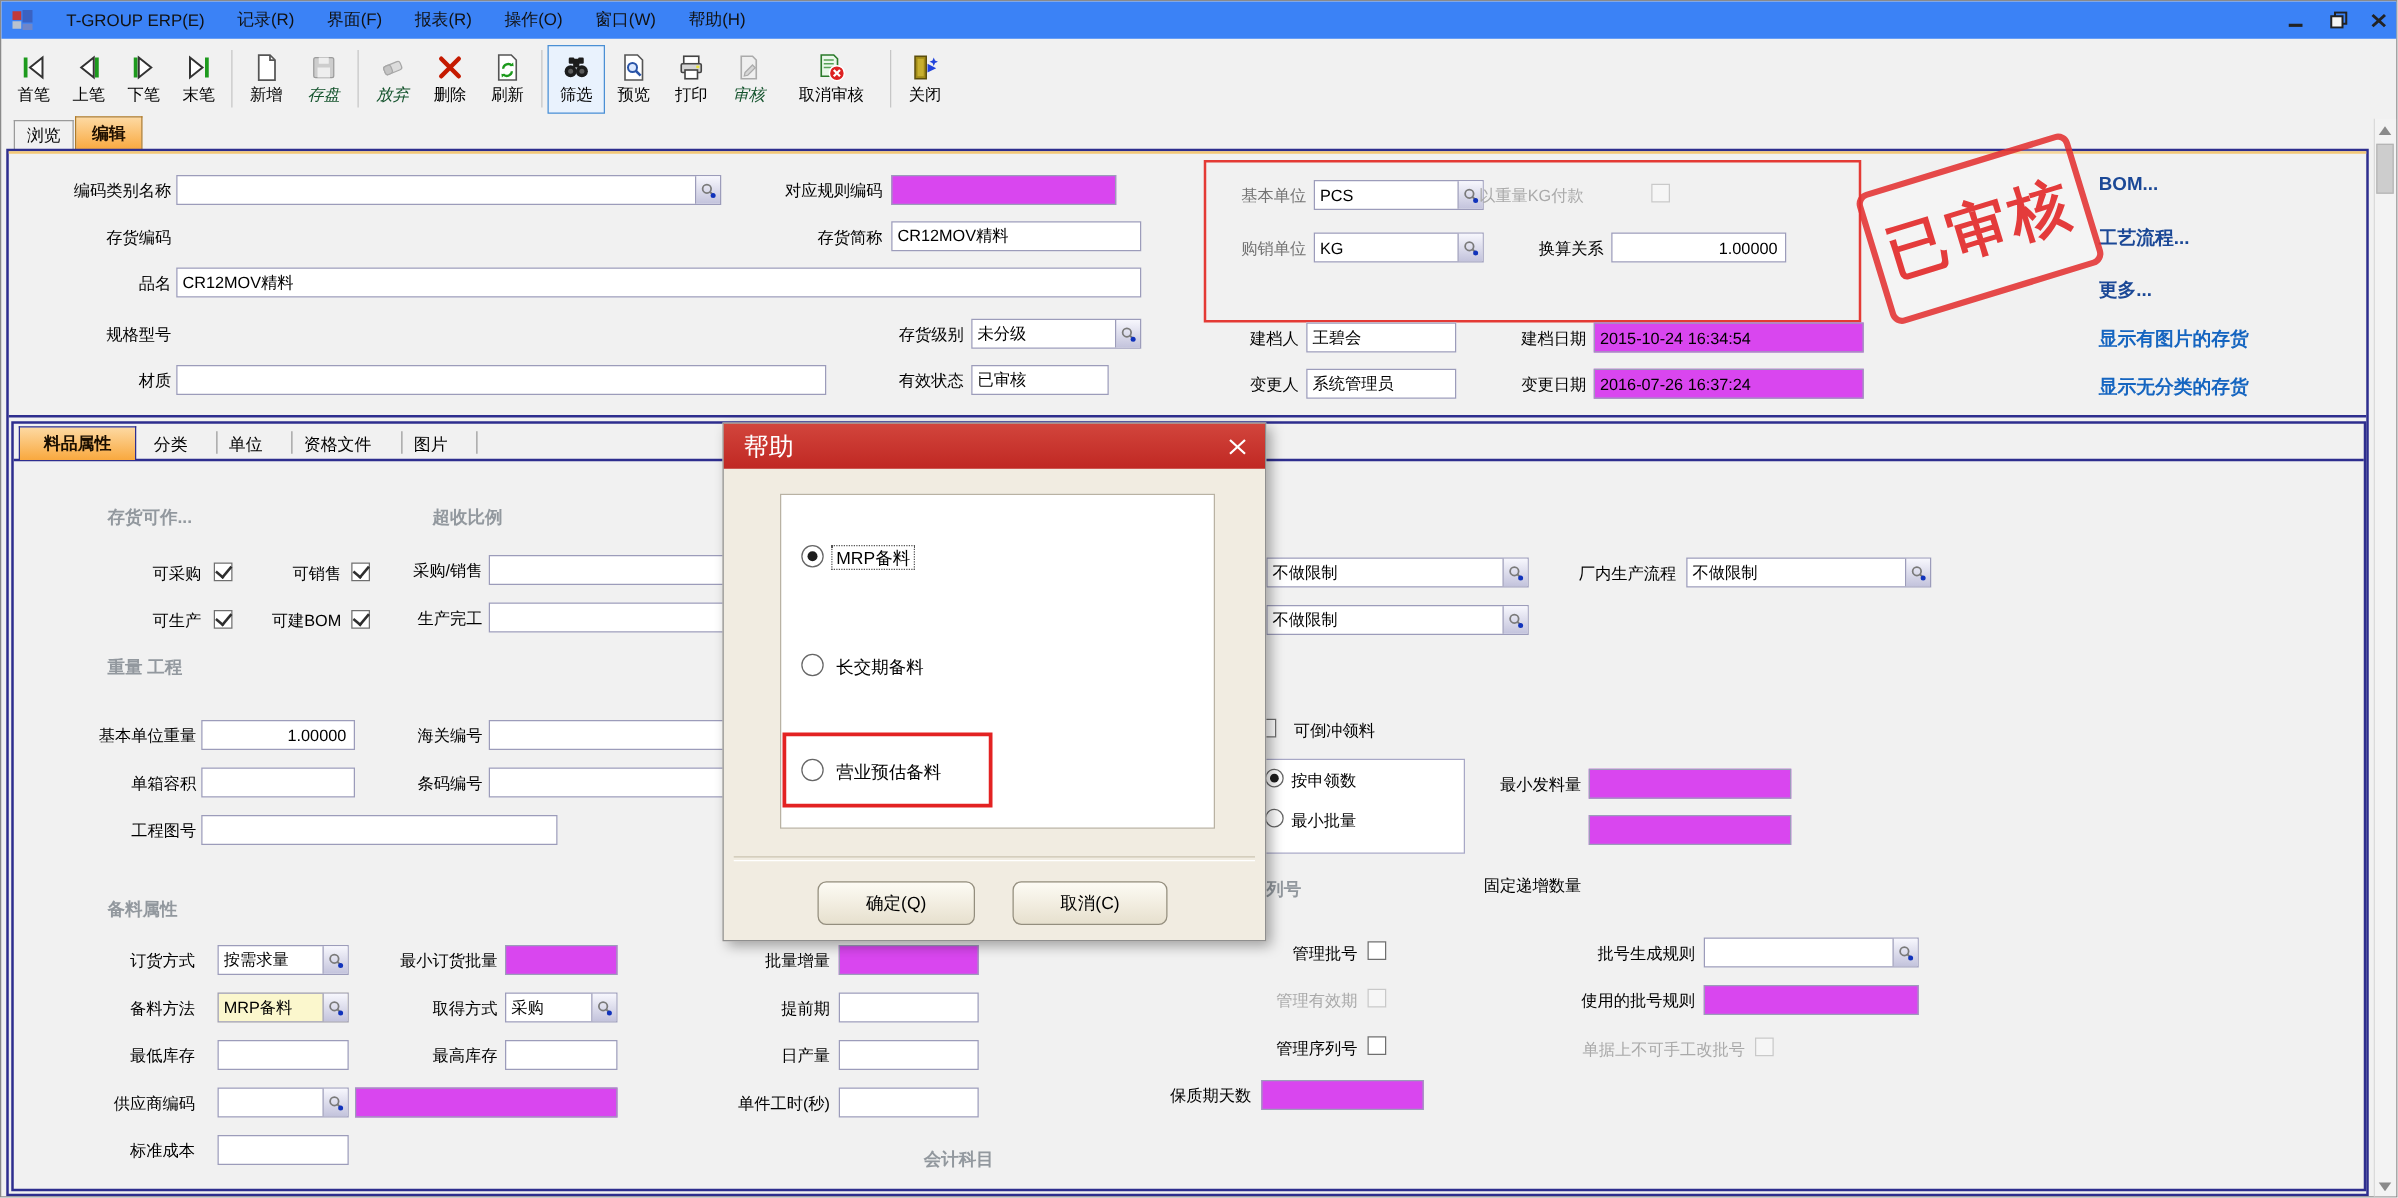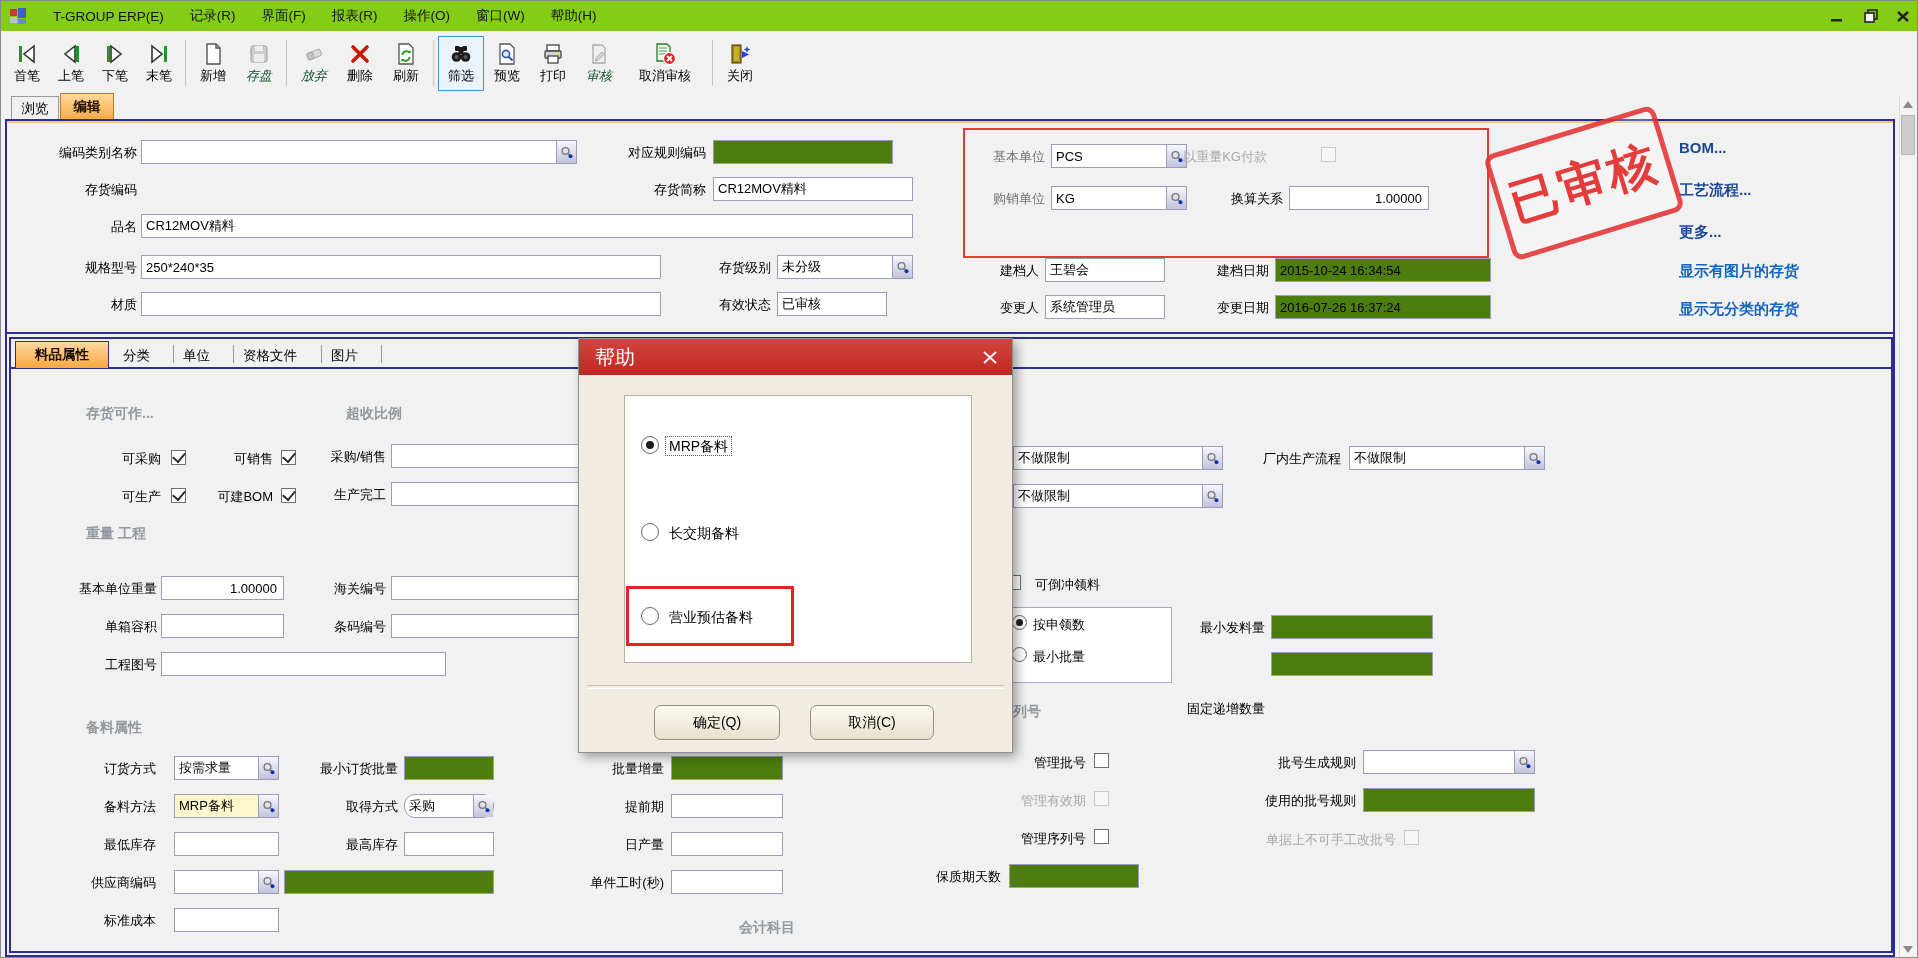--- a/index.html
+++ b/index.html
@@ -1,18 +1,18 @@
 <!DOCTYPE html>
 <html><head>
 <meta charset="utf-8">
 <style>
   html,body{margin:0;padding:0;background:#d6d6d6;font-family:"Liberation Sans","DejaVu Sans",sans-serif;}
   .screen{position:relative;width:1918px;height:958px;background:#f1f1f1;border:1px solid #8a8a8a;box-sizing:border-box;overflow:hidden;}
   
-  .menubar{position:absolute;left:0;top:0;width:1918px;height:30px;background:#84cc16;display:flex;align-items:center;}
+  .menubar{position:absolute;left:0;top:0;width:1918px;height:30px;background:#3b82f6;display:flex;align-items:center;}
   .appicon{margin-left:8px;width:18px;height:18px;position:relative;}
   .mi{margin-left:26px;font-size:13.5px;color:#111;white-space:nowrap;cursor:default;}
   .wbtn{position:absolute;top:4px;width:28px;height:22px;display:flex;align-items:center;justify-content:center;}
   
   .toolbar{position:absolute;left:4px;top:33px;height:58px;display:flex;align-items:center;}
   .tbtn{width:46px;height:55px;display:flex;flex-direction:column;align-items:center;justify-content:center;gap:1px;font-size:13px;color:#000;box-sizing:border-box;}
   .tbtn.nav{width:44px;}
   .tbtn.wide{width:86px;}
   .tbtn.dis{color:#14532d;font-style:italic;}
   .tbtn.sel{border:1px solid #4a8fd4;background:#e9f2fd;}
@@ -27,21 +27,21 @@
   .navyline{position:absolute;background:#2e2e8e;}
   
   .lbl{position:absolute;font-size:13px;color:#000;text-align:right;white-space:nowrap;}
   .lbl.left{text-align:left;}
   .lbl.red{color:#737373;}
   .lbl.dis{color:#a9a9a9;}
   .sect{position:absolute;font-size:14px;font-weight:bold;color:#92989e;white-space:nowrap;}
   .inp{position:absolute;height:24px;background:#fff;border:1px solid #9c9cba;box-sizing:border-box;display:flex;align-items:stretch;font-size:13px;}
   .inp .v{flex:1;display:flex;align-items:center;padding:0 4px;white-space:nowrap;overflow:hidden;}
   .inp.num .v{justify-content:flex-end;padding-right:6px;}
-  .inp.ro{background:#4d7c0f;}
+  .inp.ro{background:#d946ef;}
   .inp.yellow{background:#fbf7cd;}
   .lk{width:19px;background:linear-gradient(#f7f7fd,#c3c3dc);border-left:1px solid #9c9cba;display:flex;align-items:center;justify-content:center;}
   .cb{position:absolute;width:15px;height:15px;background:#fff;border:1px solid #6f6f6f;box-sizing:border-box;}
   .cb.checked::after{content:"";position:absolute;left:3px;top:-1px;width:6px;height:10px;border:solid #2e2e2e;border-width:0 2px 2px 0;transform:rotate(40deg);}
   .cb.dis{border-color:#c9c9c9;background:#f6f6f6;}
   .rd{position:absolute;width:15px;height:15px;border:1px solid #666;border-radius:50%;background:#fff;box-sizing:border-box;}
   .rd.sel::after{content:"";position:absolute;left:3px;top:3px;width:7px;height:7px;border-radius:50%;background:#1d1d1d;}
   .rd.big{width:18px;height:18px;}
   .rd.big.sel::after{left:4px;top:4px;width:8px;height:8px;}
   .link{position:absolute;font-size:15px;font-weight:bold;color:#1b4896;white-space:nowrap;cursor:pointer;}
@@ -272,23 +272,20 @@
   <div class="inp" style="left:712px;top:176px;width:200px;">
       <span class="v">CR12MOV精料</span>
     </div>
 
   <div class="lbl" style="left:18px;top:217px;width:118px;">品名</div>
   <div class="inp" style="left:140px;top:213px;width:772px;">
       <span class="v">CR12MOV精料</span>
     </div>
 
   <div class="lbl" style="left:18px;top:258px;width:118px;">规格型号</div>
-  <div class="inp" style="left:140px;top:254px;width:520px;">
-      <span class="v">250*240*35</span>
-    </div>
   <div class="lbl" style="left:652px;top:258px;width:118px;">存货级别</div>
   <div class="inp" style="left:776px;top:254px;width:136px;">
     <span class="v">未分级</span>
     <span class="lk">
         <svg width="13" height="13">
           <circle cx="5.5" cy="5" r="3.4" fill="none" stroke="#7a7a7a" stroke-width="1.4"></circle>
           <line x1="8" y1="7.5" x2="10.5" y2="10" stroke="#7a7a7a" stroke-width="1.6"></line>
           <circle cx="10.5" cy="10.3" r="2" fill="#1133bb"></circle>
         </svg>
       </span>
@@ -492,21 +489,21 @@
     <span class="v">MRP备料</span>
     <span class="lk">
         <svg width="13" height="13">
           <circle cx="5.5" cy="5" r="3.4" fill="none" stroke="#7a7a7a" stroke-width="1.4"></circle>
           <line x1="8" y1="7.5" x2="10.5" y2="10" stroke="#7a7a7a" stroke-width="1.6"></line>
           <circle cx="10.5" cy="10.3" r="2" fill="#1133bb"></circle>
         </svg>
       </span>
   </div>
   <div class="lbl" style="left:327px;top:797px;width:70px;">取得方式</div>
-  <div class="inp" style="left:403px;top:793px;width:90px;border-radius:11px;">
+  <div class="inp" style="left:403px;top:793px;width:90px;">
     <span class="v">采购</span>
     <span class="lk">
         <svg width="13" height="13">
           <circle cx="5.5" cy="5" r="3.4" fill="none" stroke="#7a7a7a" stroke-width="1.4"></circle>
           <line x1="8" y1="7.5" x2="10.5" y2="10" stroke="#7a7a7a" stroke-width="1.6"></line>
           <circle cx="10.5" cy="10.3" r="2" fill="#1133bb"></circle>
         </svg>
       </span>
   </div>
   <div class="lbl" style="left:595px;top:797px;width:68px;">提前期</div>

